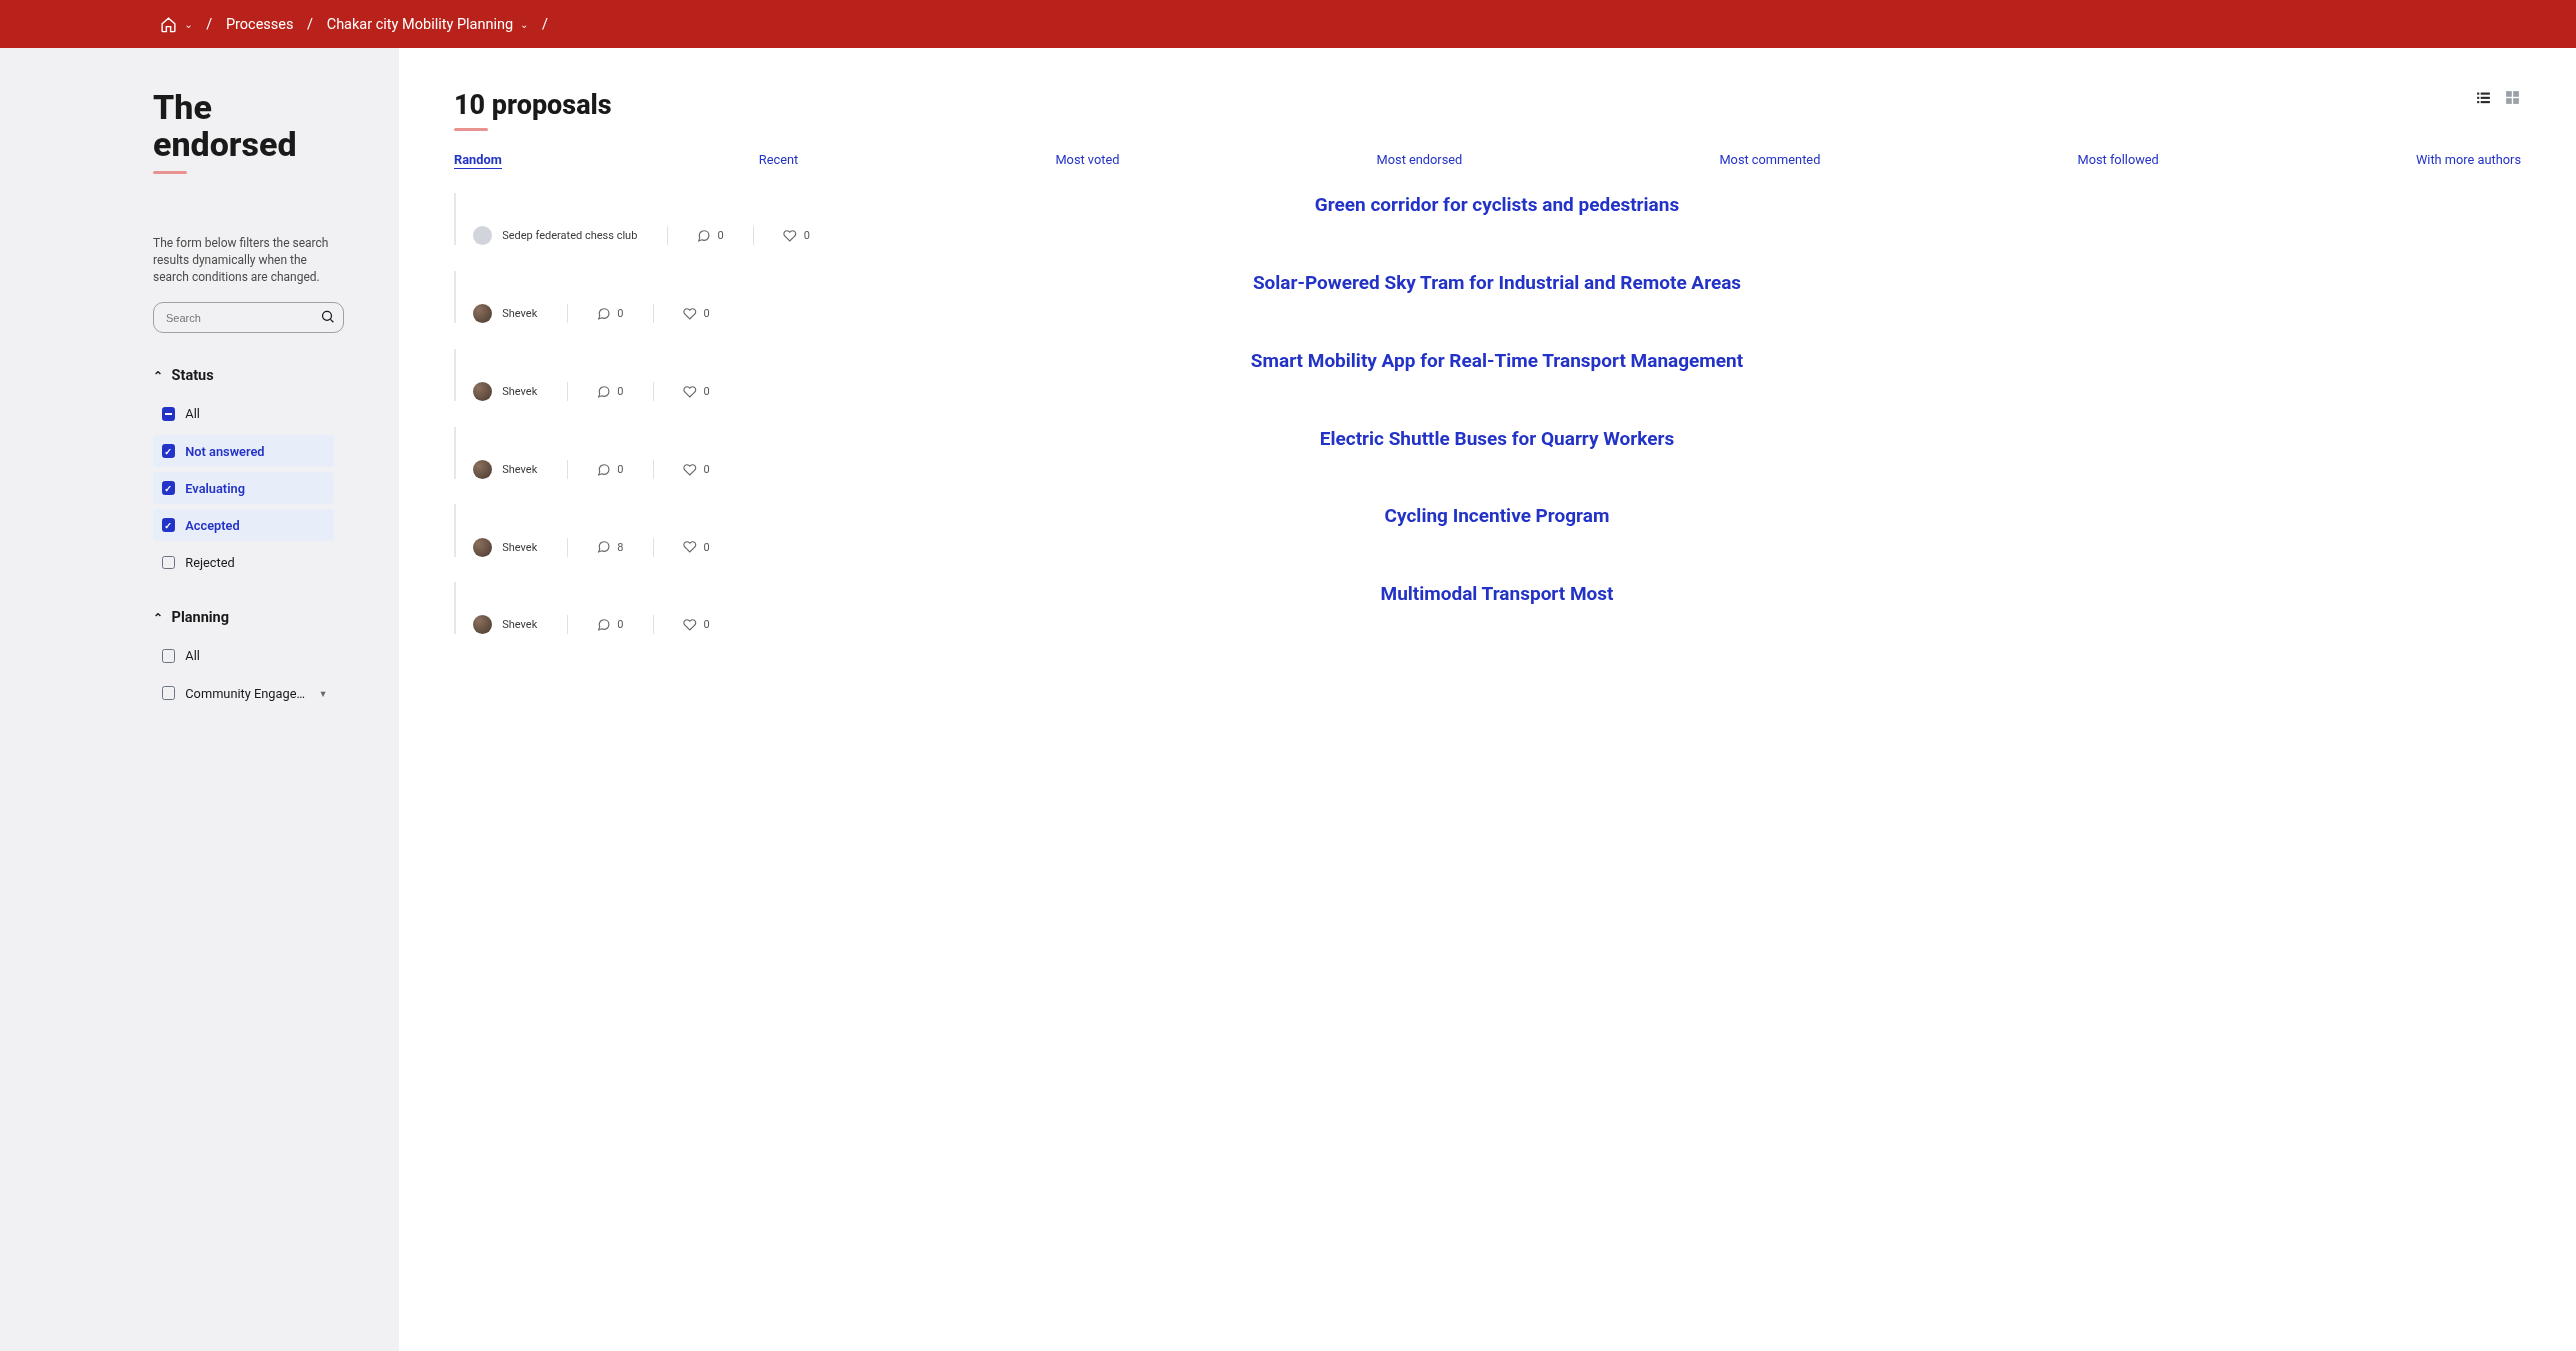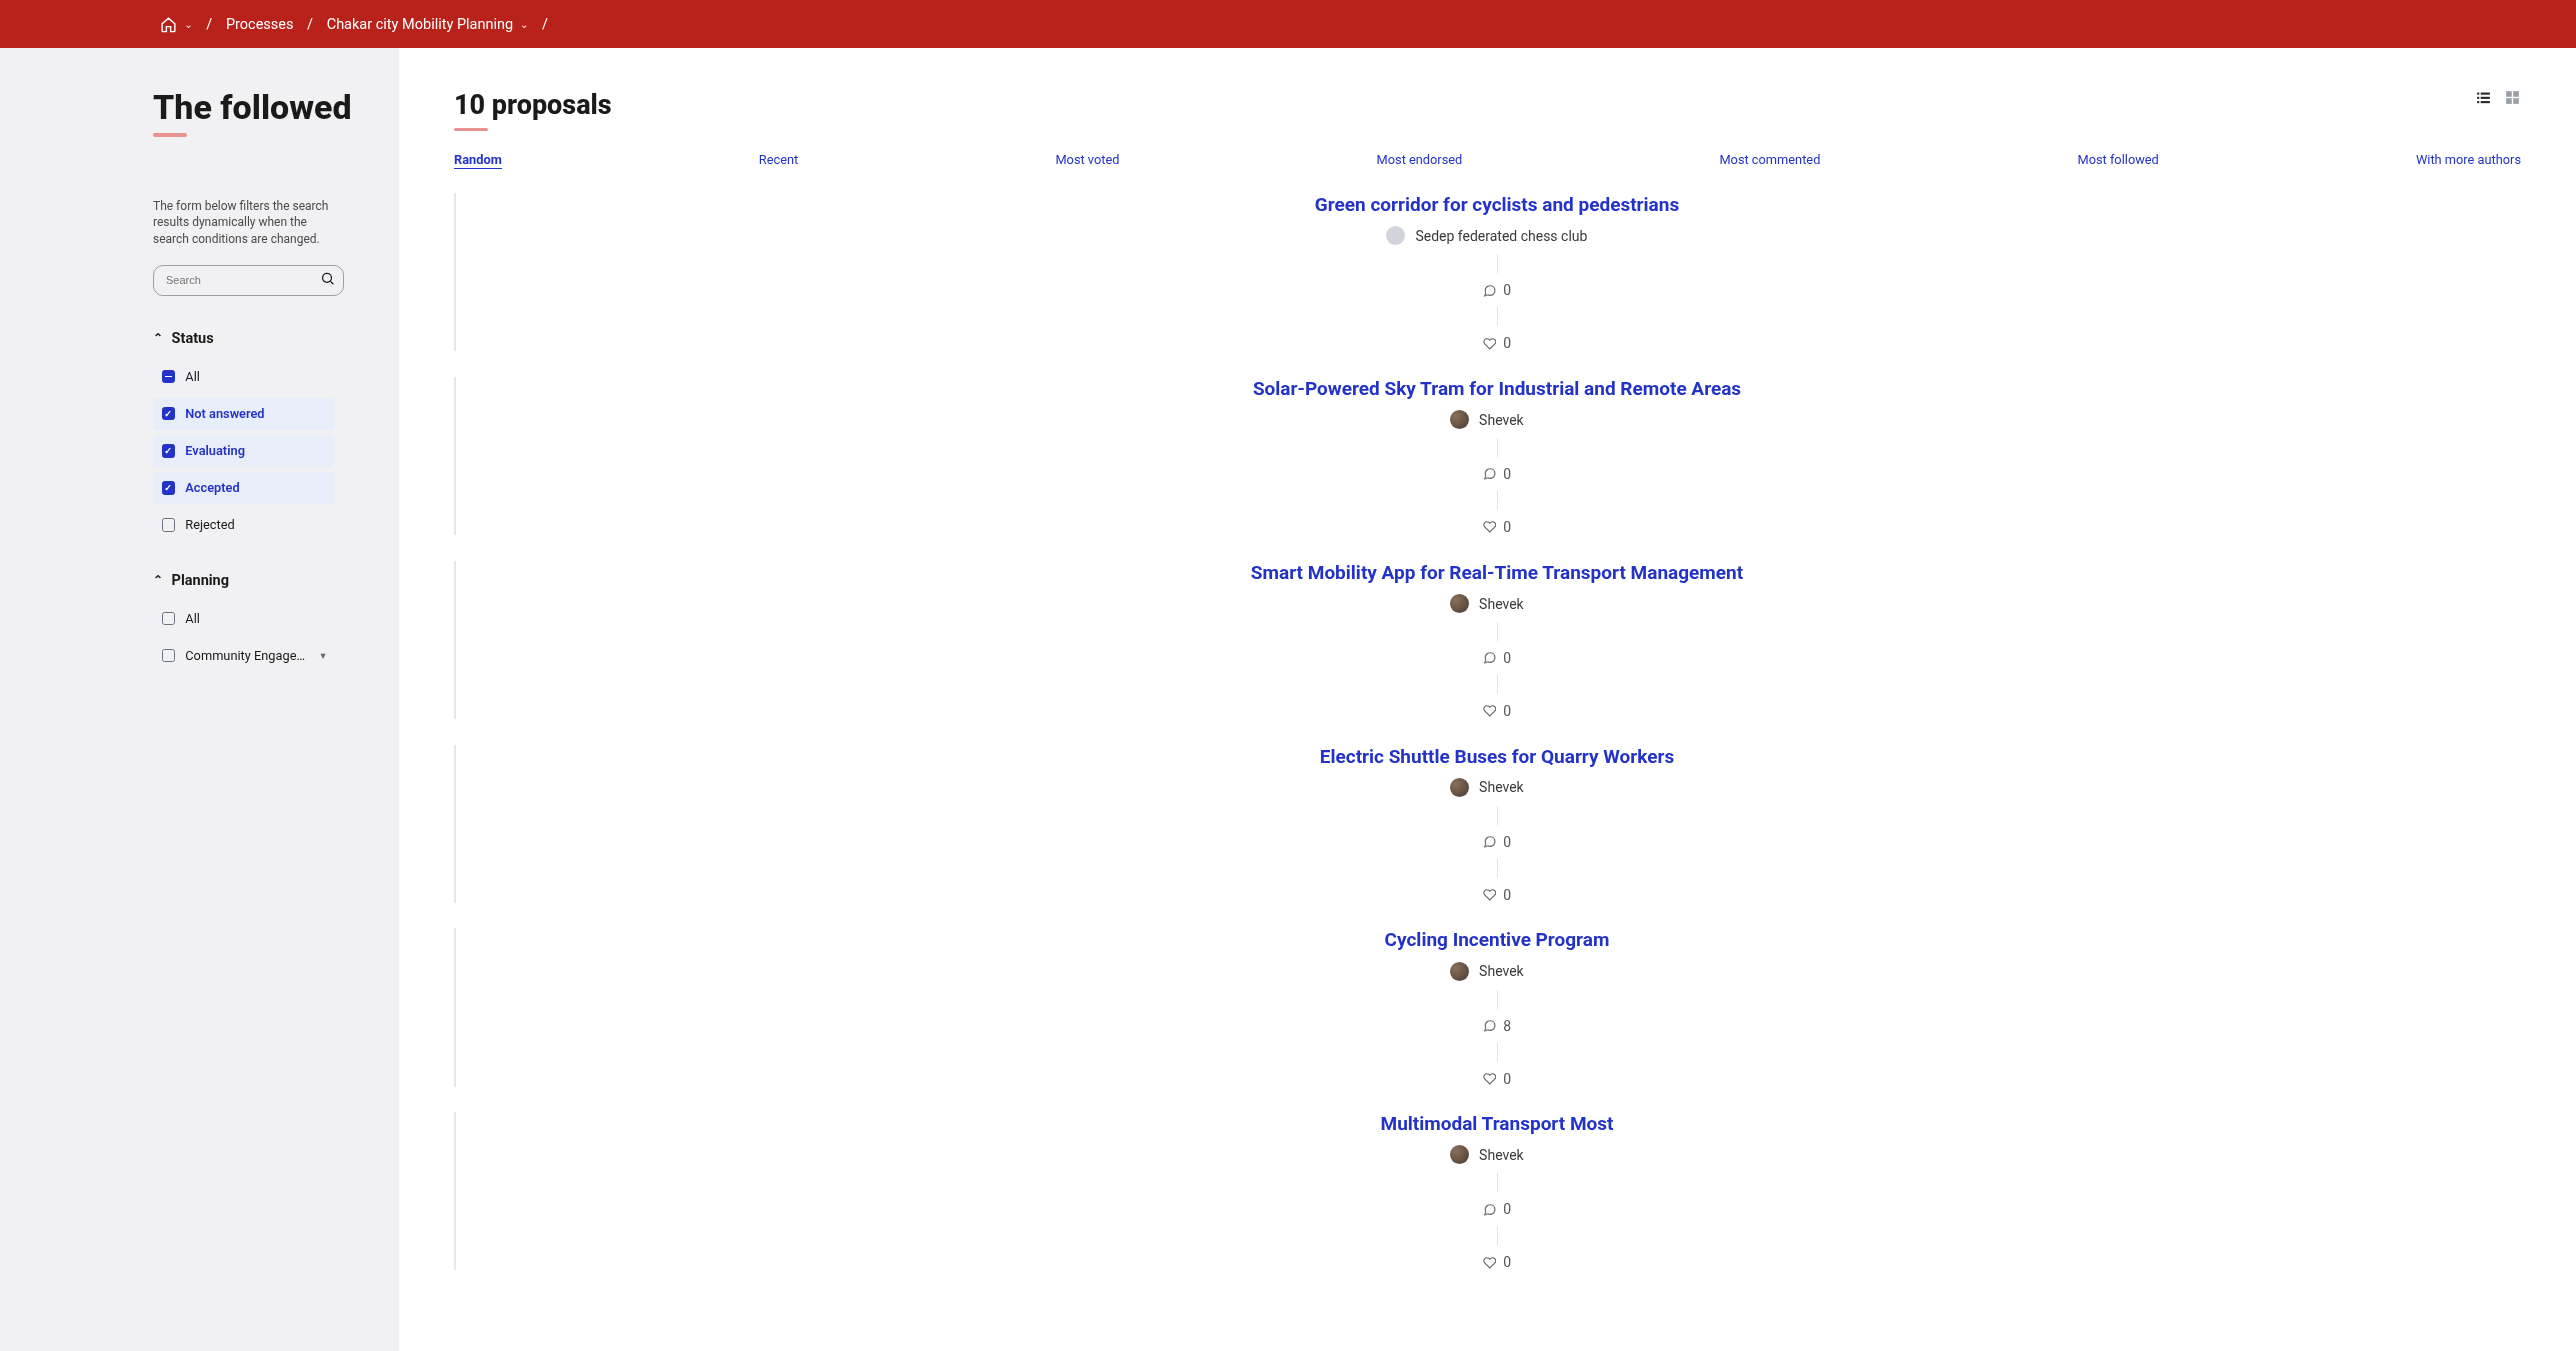--- a/index.html
+++ b/index.html
@@ -46,21 +46,21 @@
 .view-toggle { cursor: pointer; color: #444; }
 .view-toggle svg { display: block; }
 
 .sort-tabs { display: flex; gap: 15.3px; margin-bottom: 24px; justify-content: space-between; flex-wrap: wrap; }
 .sort-tab { color: #2333c7; font-size: 12.8px; cursor: pointer; padding-bottom: 1.7px; }
 .sort-tab.active { font-weight: 700; border-bottom: 1.7px solid #2333c7; }
 
 .proposal-list { display: flex; flex-direction: column; gap: 25.6px; text-align: center; }
 .proposal { border-left: 2.6px solid #e5e7eb; padding-left: 17px; }
 .proposal-title { font-size: 19px; font-weight: 700; color: #2333c7; margin-bottom: 10.2px; cursor: pointer; }
-.proposal-meta { display: flex; align-items: center; gap: 9px; font-size: 14px; color: #3a3a3a; flex-direction: column; }
+.proposal-meta { display: flex; align-items: center; gap: 9px; font-size: 11px; color: #3a3a3a; }
 .author { display: flex; align-items: center; gap: 10.2px; padding-right: 20.4px; }
 .avatar { width: 19px; height: 19px; border-radius: 50%; background: #d1d5db; display: inline-block; }
 .avatar.photo { background: radial-gradient(circle at 30% 30%, #8a6f5c, #4a3a2f); }
 .meta-sep { width: 0.9px; height: 19px; background: #e1e1e4; }
 .stat { display: flex; align-items: center; gap: 6.8px; padding: 0 20.4px; color: #555; }
 .stat svg { width: 13.6px; height: 13.6px; }
 </style>
 </head>
 <body>
 
@@ -78,21 +78,21 @@
     <span class="breadcrumb-item">
       <span>Chakar city Mobility Planning</span>
       <span class="chevron-down-small">⌄</span>
     </span>
     <span class="breadcrumb-sep">/</span>
   </nav>
 </div>
 
 <div class="layout">
   <aside class="sidebar">
-    <h1 class="sidebar-title">The followed</h1>
+    <h1 class="sidebar-title">The endorsed</h1>
     <div class="title-underline"></div>
 
     <p class="filter-help">The form below filters the search results dynamically when the search conditions are changed.</p>
 
     <div class="search-wrap">
       <input class="search-input" placeholder="Search" style="">
       <button class="search-icon-btn">
         <svg width="15.3" height="15.3" viewBox="0 0 24 24" fill="none" stroke="#1a1a1a" stroke-width="2">
             <circle cx="11" cy="11" r="7"></circle>
             <line x1="21" y1="21" x2="16.5" y2="16.5"></line>

